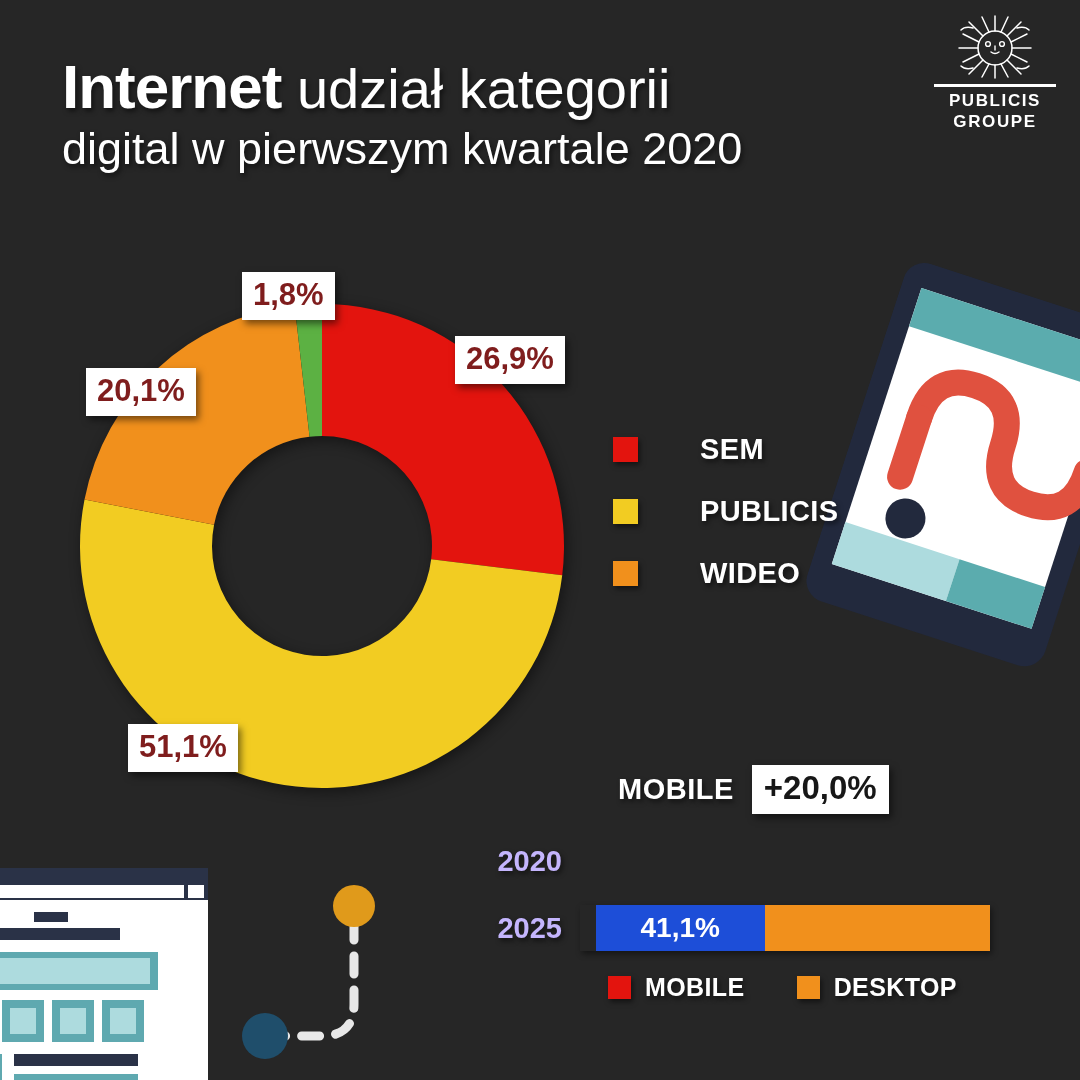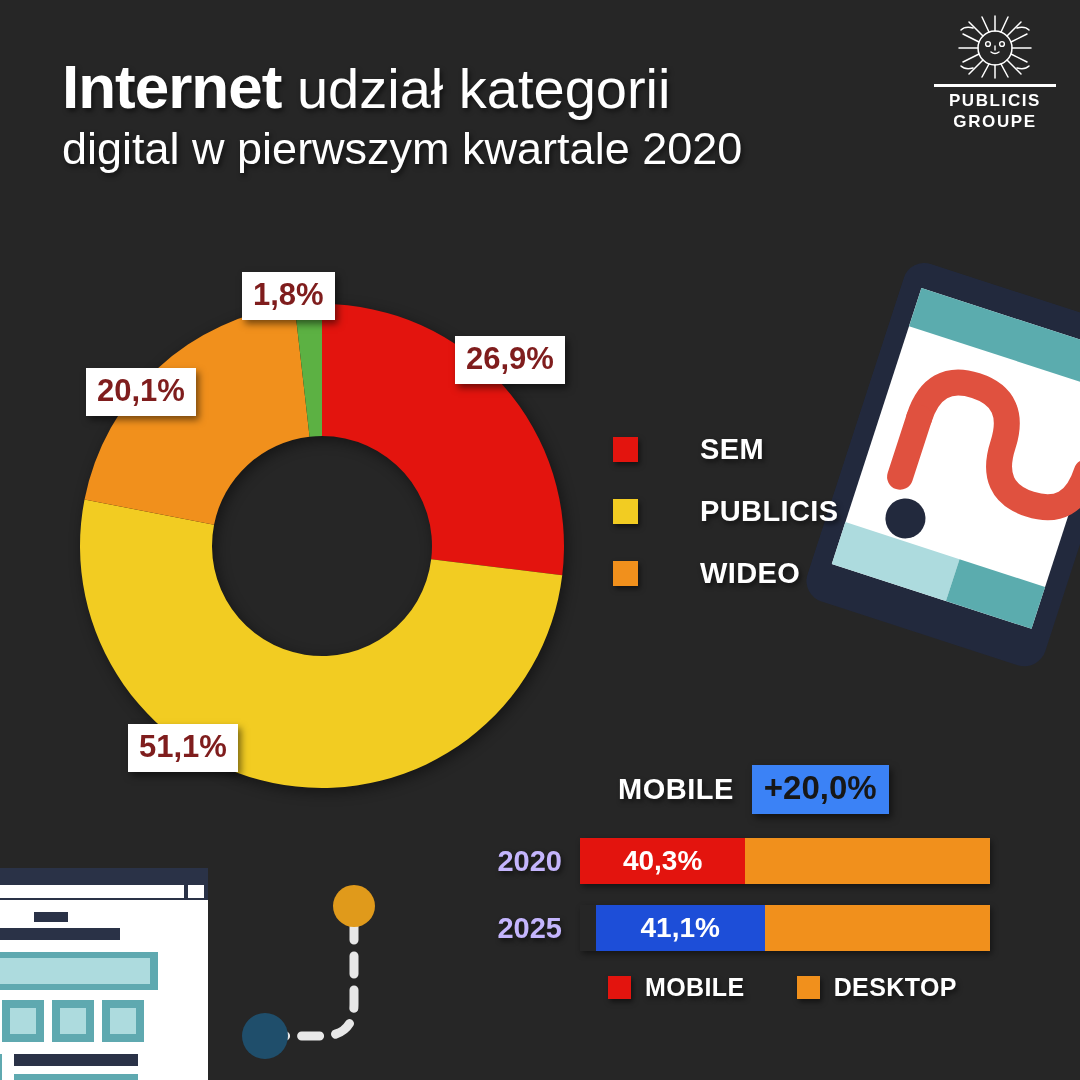--- a/index.html
+++ b/index.html
@@ -128,21 +128,21 @@
   }
   #mobile-head .mh-label {
     color: #fff;
     font-weight: bold;
     font-size: 29px;
     letter-spacing: .5px;
     text-shadow: 2px 3px 5px rgba(0,0,0,.55);
   }
   #mobile-head .mh-badge {
     margin-left: 18px;
-    background: #3b82f6;
+    background: #ffffff;
     color: #171717;
     font-weight: bold;
     font-size: 33px;
     padding: 4px 12px 7px 12px;
     box-shadow: 3px 4px 7px rgba(0,0,0,.5);
   }
 
   .bar-row {
     position: absolute;
     left: 470px;
@@ -348,24 +348,20 @@
       </div>
     </div>
 
   <div id="mobile-head">
     <span class="mh-label">MOBILE</span>
     <span class="mh-badge">+20,0%</span>
   </div>
 
   <div class="bar-row" id="bar-row-0">
     <span class="bar-year">2020</span>
-    <div class="bar-track">
-      <div class="bar-seg-mobile" style="width: 40.3%; background: rgb(227, 20, 14);">40,3%</div>
-      <div class="bar-seg-desktop" style="background: rgb(241, 144, 28);"></div>
-    </div>
   </div>
 
   <div class="bar-row" id="bar-row-1">
     <span class="bar-year">2025</span>
     <div class="bar-track">
       <div class="bar-seg-mobile" style="width: 41.1%; background: #1d4ed8; margin-left: 16px;">41,1%</div>
       <div class="bar-seg-desktop" style="background: rgb(241, 144, 28);"></div>
     </div>
   </div>
 

